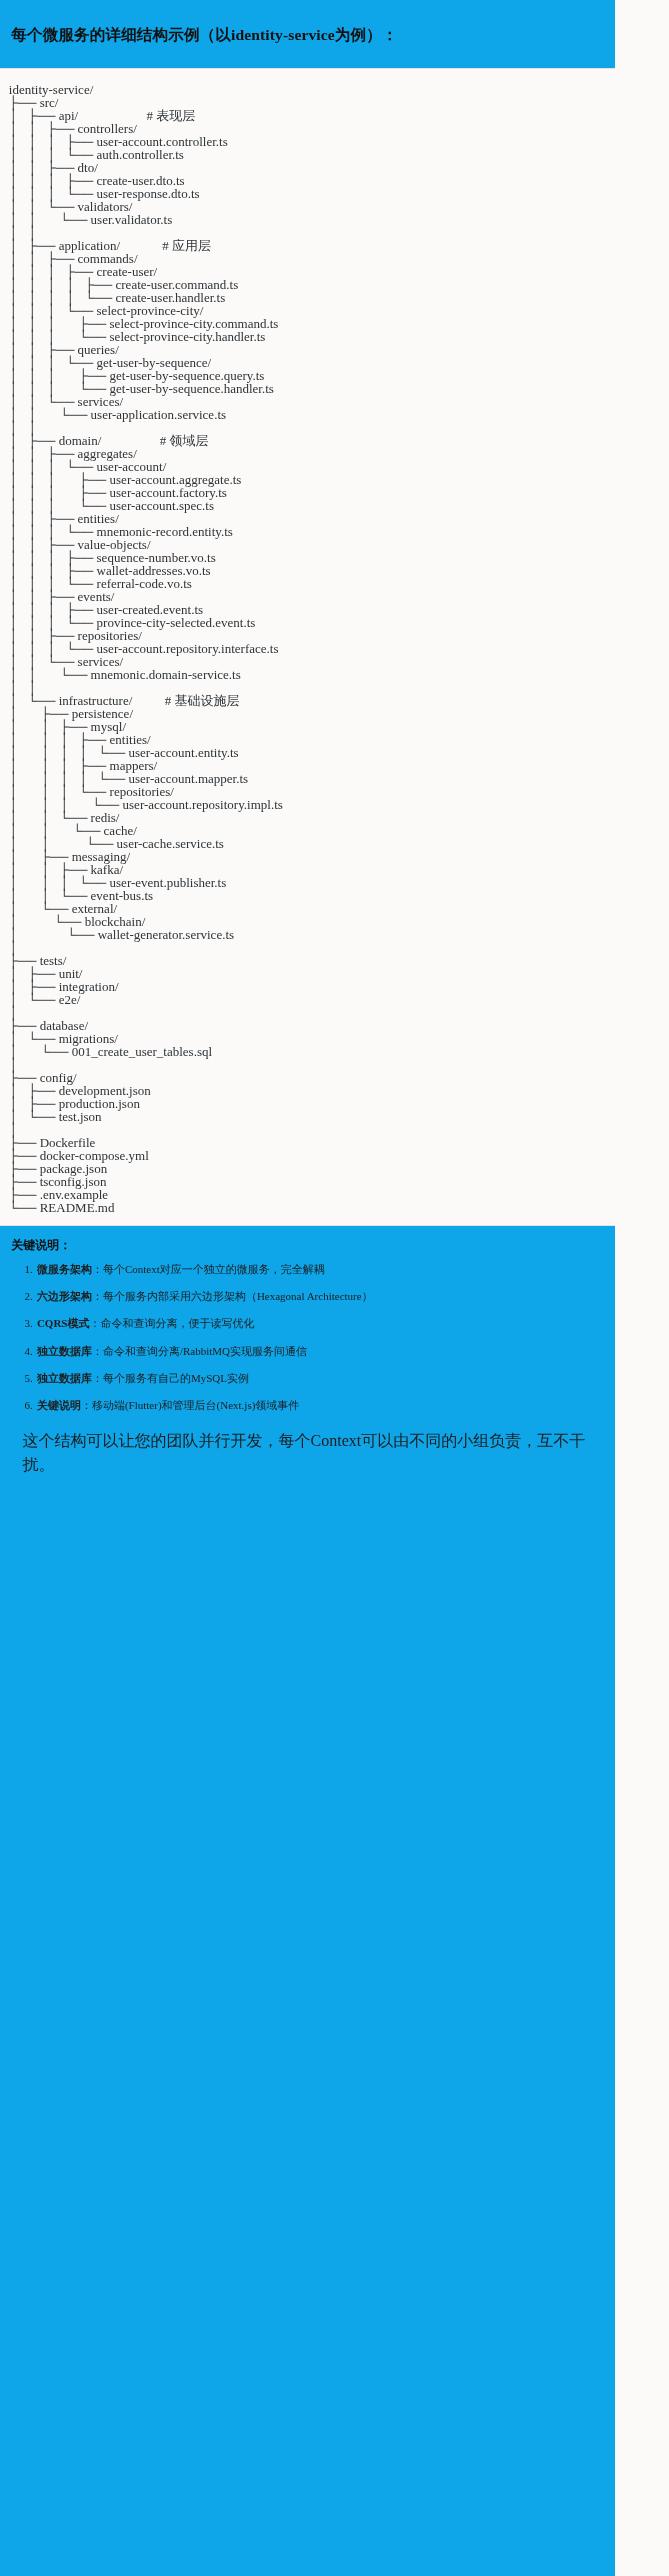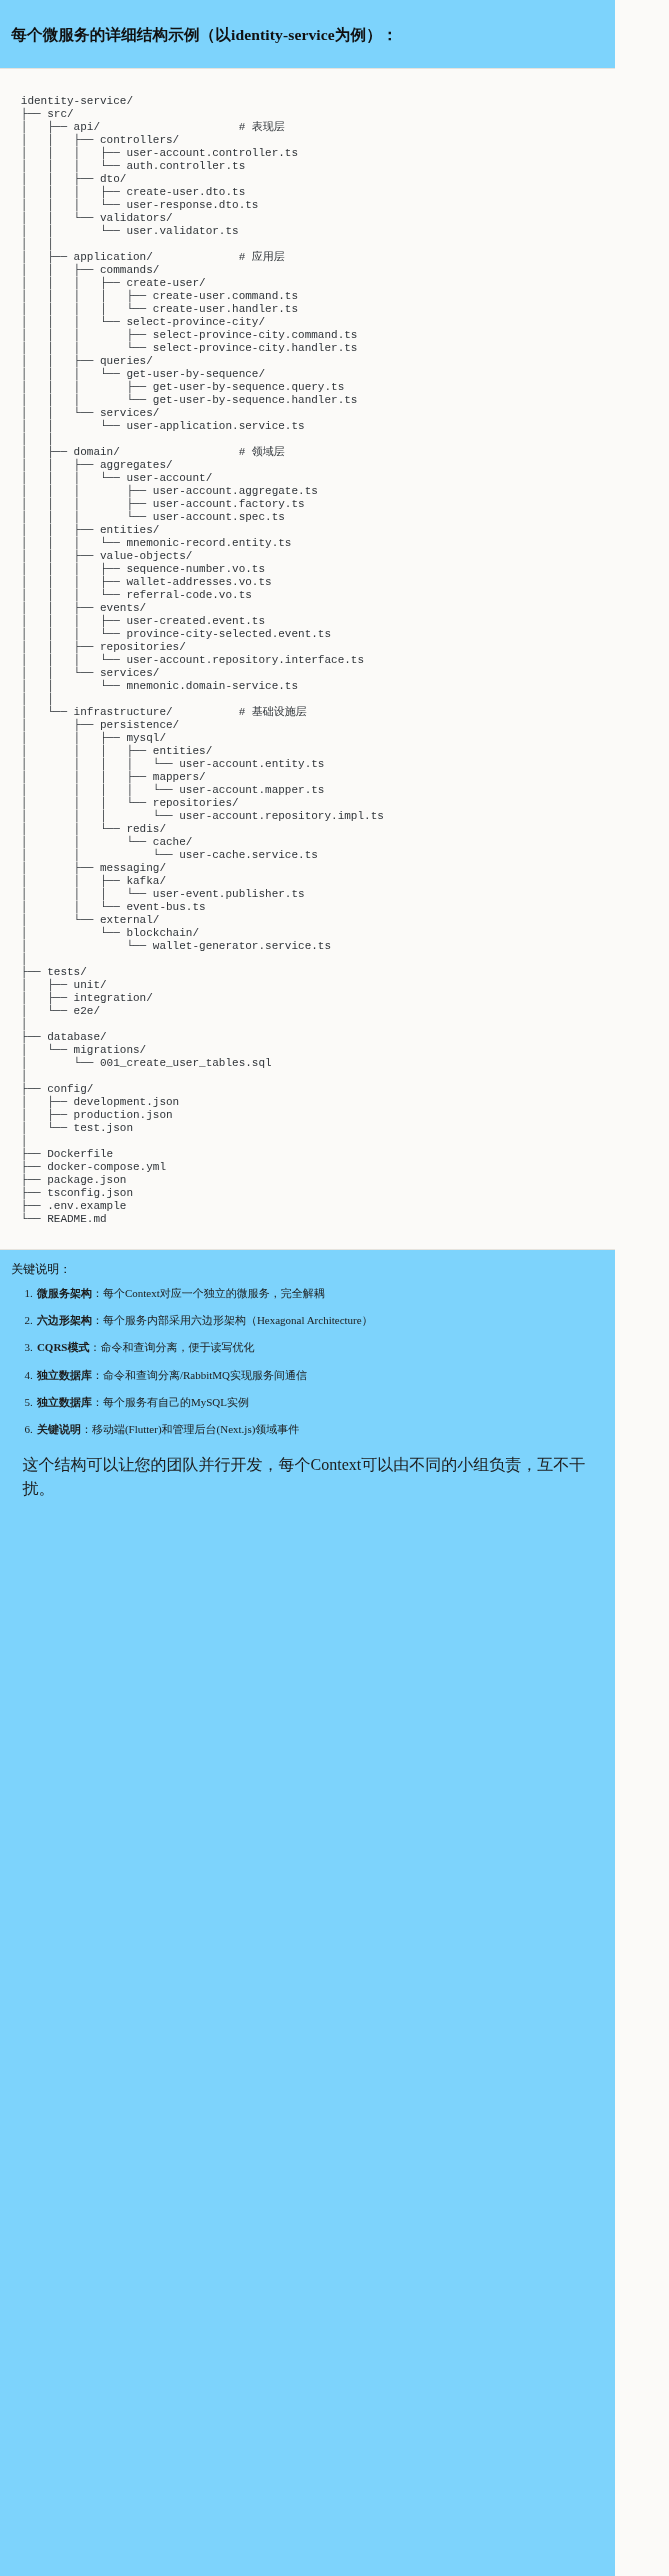--- a/index.html
+++ b/index.html
@@ -11,21 +11,21 @@
   body {
     width: 669px;
     font-family: "Liberation Sans", sans-serif;
     color: #1f1f1f;
     -webkit-font-smoothing: antialiased;
   }
 
   .page {
     width: 615px;
     min-height: 2576px;
-    background: #7dd3fc;
+    background: #0ea5e9;
     display: flex;
     flex-direction: column;
   }
 
   
   .doc-heading {
     font-family: "Liberation Serif", serif;
     font-weight: bold;
     font-size: 15.6px;
     line-height: 1.35;
@@ -39,37 +39,37 @@
     background: #e6e3dd;
     width: 100%;
   }
 
   
   .tree-block {
     padding: 13.8px 11.3px 11.3px 8.8px;
     background: #fbfaf8;
   }
   pre.tree {
-    margin: 12px;
-    font-family: Liberation Mono, monospace;
-    font-size: 11px;
+    margin: 0;
+    font-family: Liberation Serif, serif;
+    font-size: 13px;
     line-height: 13px;
     color: #2e3338;
     white-space: pre;
     letter-spacing: 0px;
     tab-size: 4;
   }
 
   
   .notes {
     padding: 6.3px 11.3px 6.3px 11.3px;
   }
   .notes-title {
     font-family: "Liberation Serif", serif;
-    font-weight: normal;
+    font-weight: bold;
     font-size: 12px;
     color: #111111;
     margin: 5px 0 1px 0;
   }
   ol.note-list {
     margin: 8px;
     padding: 0 0 0 16.3px;
     font-family: "Liberation Serif", serif;
     font-size: 11px;
     line-height: 1.45;

